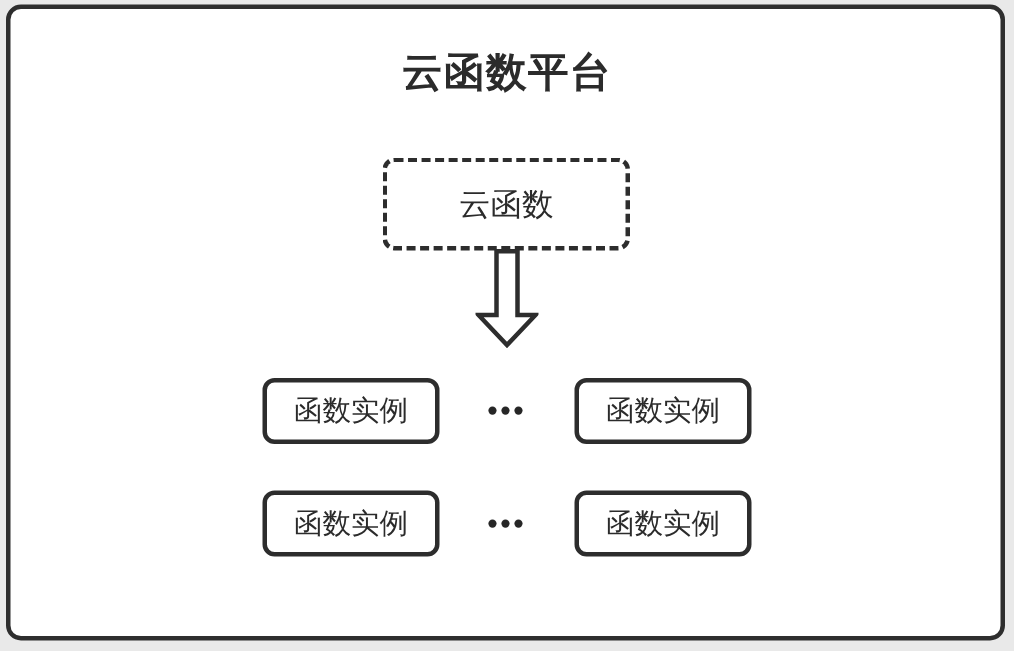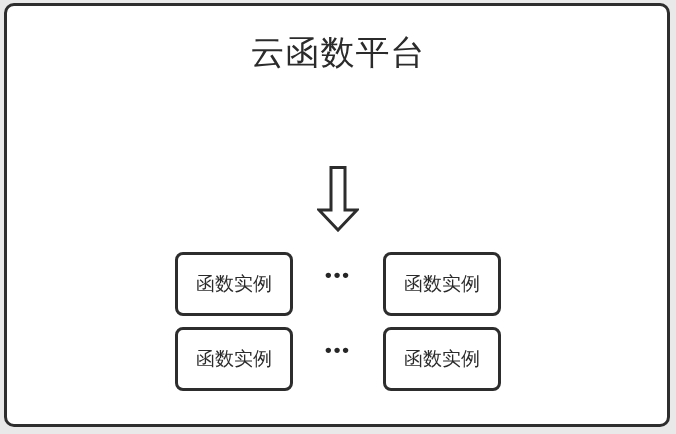--- a/index.html
+++ b/index.html
@@ -25,22 +25,22 @@
     border: 3px solid #2e2e2e;
     border-radius: 10px;
     box-sizing: border-box;
   }
   .diagram-title {
     position: absolute;
     left: 0;
     top: 30px;
     width: 676px;
     text-align: center;
-    font-size: 34px;
-    font-weight: 400;
+    font-size: 27px;
+    font-weight: 700;
     color: #2b2b2b;
     letter-spacing: 1px;
   }
   .cloud-fn-box {
     position: absolute;
     left: 255px;
     top: 105px;
     width: 165px;
     height: 62px;
     box-sizing: border-box;
@@ -54,21 +54,21 @@
     color: #2b2b2b;
   }
   .down-arrow {
     position: absolute;
     left: 317px;
     top: 166px;
   }
   .instance-box {
     position: absolute;
     width: 118px;
-    height: 64px;
+    height: 44px;
     box-sizing: border-box;
     border: 3px solid #2d2d2d;
     border-radius: 8px;
     background: #ffffff;
     display: flex;
     align-items: center;
     justify-content: center;
     font-size: 19px;
     color: #2b2b2b;
   }
@@ -98,20 +98,23 @@
   }
 </style>
 </head>
 <body>
 
 <div class="canvas">
   <div class="frame"></div>
 
   <div class="diagram-title">云函数平台</div>
 
+  <div class="cloud-fn-box">
+    <span>云函数</span>
+  </div>
 
   <svg class="down-arrow" width="42" height="66" viewBox="0 0 42 66">
     <polygon points="14,1.5 28,1.5 28,44 40,44 21,64 2,44 14,44" fill="#ffffff" stroke="#2d2d2d" stroke-width="3" stroke-linejoin="miter"></polygon>
   </svg>
 
   <div class="instance-box row1 col-left">
     <span>函数实例</span>
   </div>
   <div class="dots dots-row1">•••</div>
   <div class="instance-box row1 col-right">

